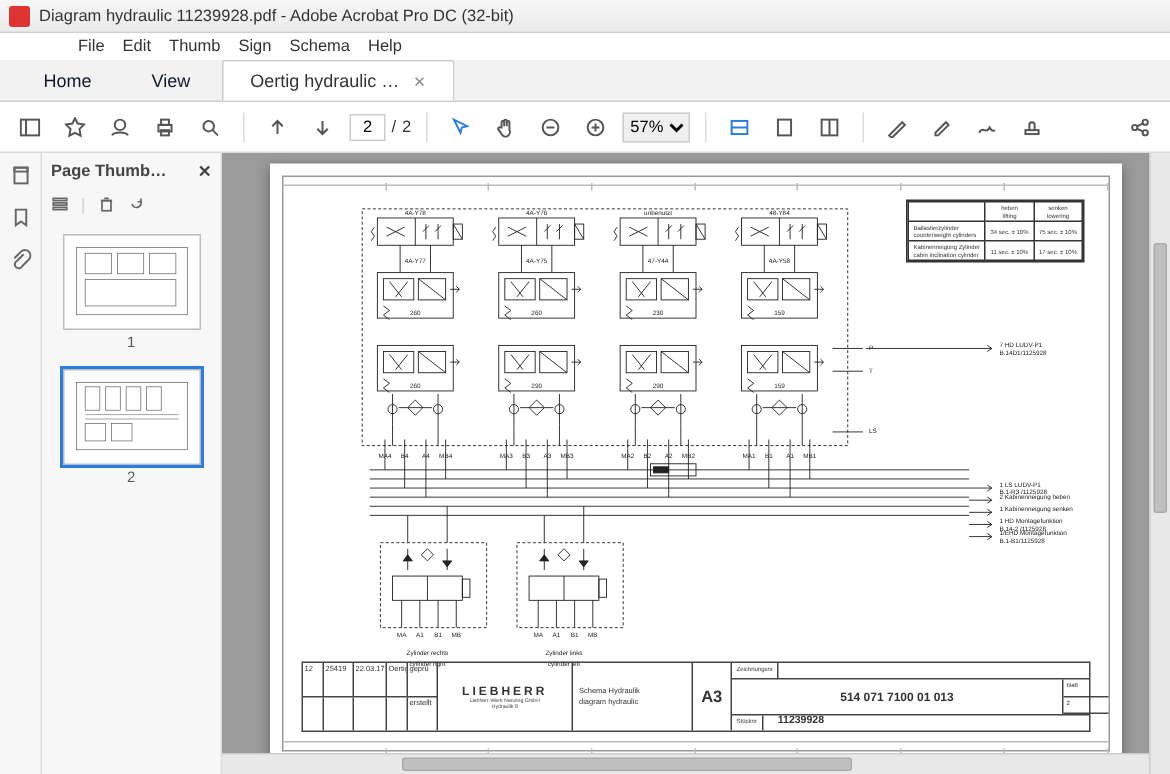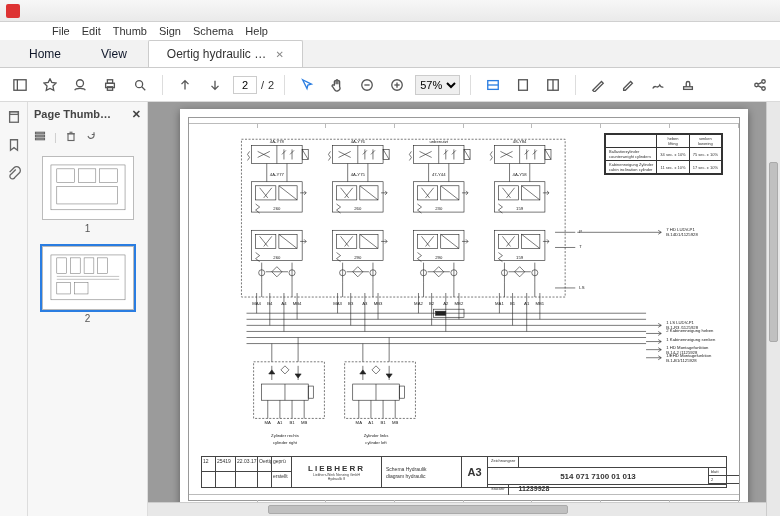--- a/index.html
+++ b/index.html
@@ -65,21 +65,21 @@
   .tickrow-top span, .tickrow-bottom span { display:inline-block; width:12.49%; height:100%; border-right:0.5px solid #bbb; }
 
   .drawing { position:absolute; inset:12px 12px 44px 12px; }
   .drawing svg { width:100%; height:100%; }
   .drawing text { font-size:4.2px; fill:#222; font-family:Arial, sans-serif; }
   .drawing line, .drawing rect, .drawing polyline, .drawing path, .drawing circle { stroke:#222; stroke-width:0.6; fill:none; }
   .drawing .dashed { stroke-dasharray:2 1.5; }
   .drawing .filled { fill:#222; }
 
   
-  .titleblock { position:absolute; left:12px; right:12px; bottom:12px; height:32px; border:0.5px solid #444; display:flex; font-size:5px; }
+  .titleblock { position:absolute; left:12px; right:12px; bottom:12px; height:47px; border:0.5px solid #444; display:flex; font-size:5px; }
   .titleblock > div { border-right:0.5px solid #444; }
   .rev { width:90px; display:grid; grid-template-rows:1fr 1fr; }
   .rev .rr { display:grid; grid-template-columns:14px 20px 22px 14px 20px; border-bottom:0.5px solid #444; }
   .rev .rr:last-child { border-bottom:none; }
   .rev .rr span { border-right:0.5px solid #444; padding:1px; overflow:hidden; white-space:nowrap; }
   .rev .rr span:last-child { border-right:none; }
   .logo { width:90px; display:flex; flex-direction:column; align-items:center; justify-content:center; }
   .logo b { font-size:8px; letter-spacing:2px; font-family:Arial Black, Arial; }
   .logo small { font-size:3.5px; color:#444; }
   .desc { width:80px; display:flex; flex-direction:column; justify-content:center; padding:2px 4px; gap:1px; }
@@ -97,20 +97,21 @@
   
   .spec { position:absolute; top:15px; right:16px; border:0.5px solid #333; font-size:4px; }
   .spec table { border-collapse:collapse; }
   .spec td { border:0.5px solid #333; padding:1px 3px; text-align:center; }
 </style>
 </head>
 <body>
 
 <div class="titlebar">
   <span class="appicon"></span>
+  <span>Diagram hydraulic 11239928.pdf - Adobe Acrobat Pro DC (32-bit)</span>
 </div>
 
 <div class="menubar">
   <span>File</span>
   <span>Edit</span>
   <span>Thumb</span>
   <span>Sign</span>
   <span>Schema</span>
   <span>Help</span>
 </div>

